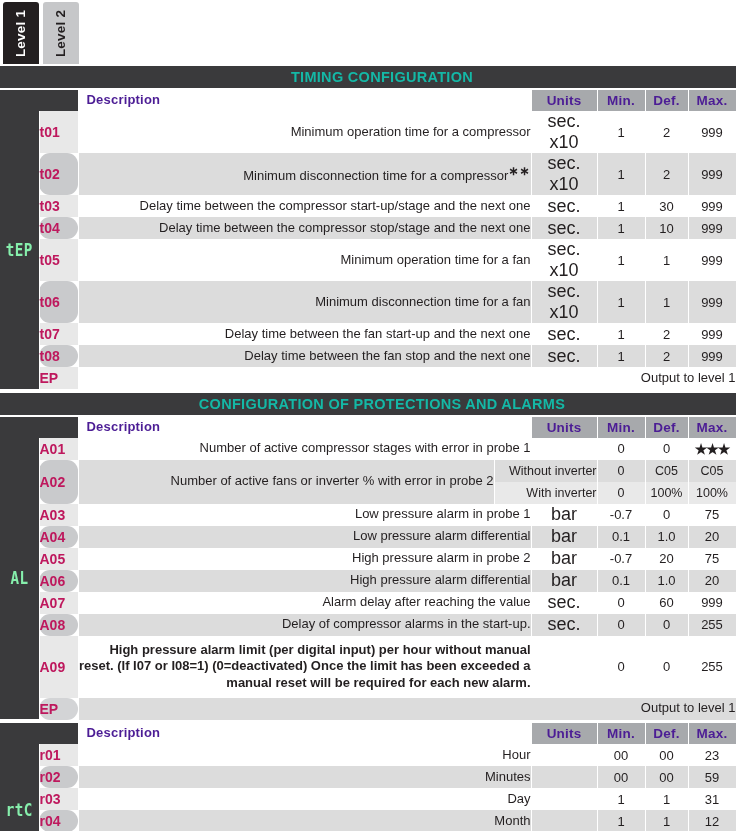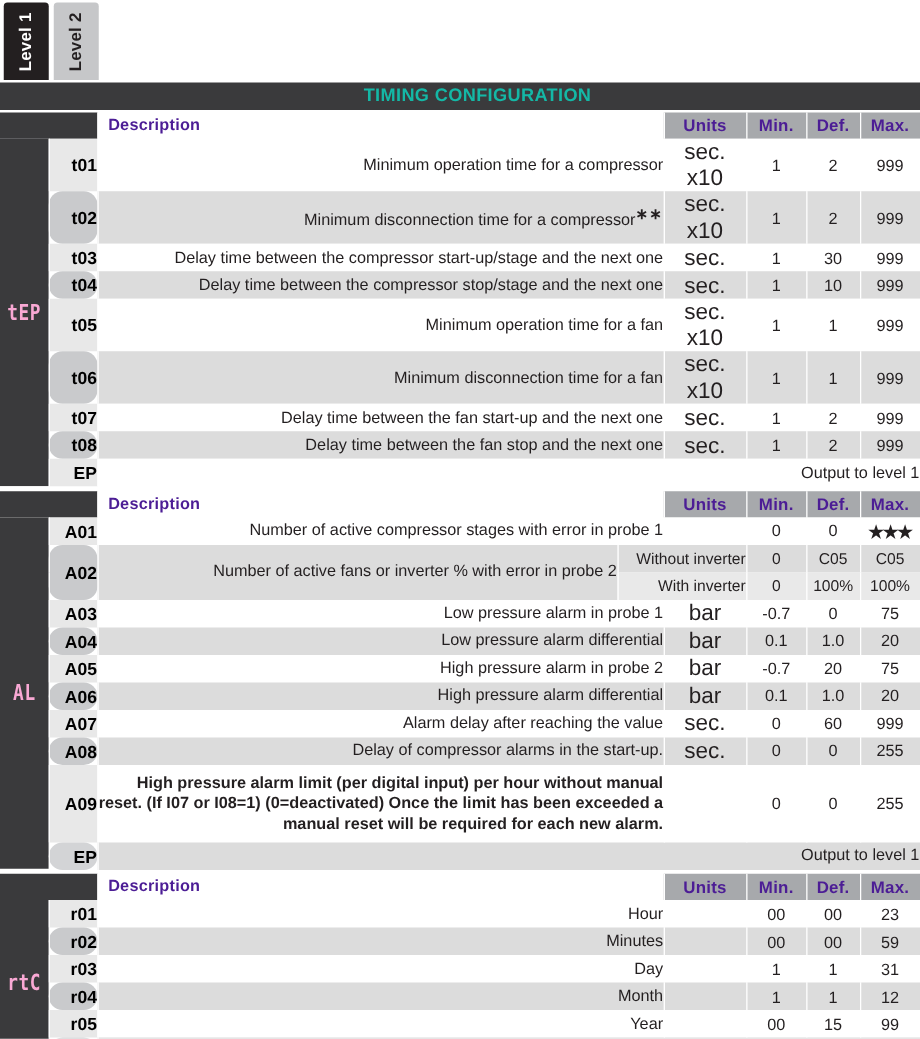--- a/index.html
+++ b/index.html
@@ -109,41 +109,41 @@
     border-right: 1px solid #ffffff;
   }
   .hdr td.desc {
     text-align: left;
     padding-left: 8px;
   }
 
   
   td.group {
     background: #3a3a3c;
-    color: #f9a8d4;
+    color: #86efac;
     text-align: center;
     vertical-align: middle;
     font-family: "DejaVu Sans Mono", monospace;
     font-size: 15px;
     font-weight: bold;
     letter-spacing: 0.5px;
     border-right: 1px solid #ffffff;
     border-bottom: 1px solid #ffffff;
   }
   .seg {
     display: inline-block;
     transform: scaleY(1.18) scaleX(0.95);
   }
 
   
   td.code {
-    text-align: right;
+    text-align: left;
     font-size: 14px;
     font-weight: bold;
-    color: #000000;
+    color: #be185d;
     background: #e8e8e8;
   }
   tr.alt td.code { background: #c9cacc; border-radius: 11px; }
 
   
   td.desc {
     padding-left: 8px;
     padding-right: 6px;
     font-size: 13px;
     line-height: 1.28;
@@ -294,20 +294,129 @@
             </tr>
             <tr class="row alt">
               <td class="code">t08</td>
               <td class="desc" colspan="2"><span>Delay time between the fan stop and the next one</span></td>
               <td class="num units">sec.</td>
               <td class="num">1</td>
               <td class="num">2</td>
               <td class="num">999</td>
             </tr>
             <tr class="row ep">
+              <td class="code">EP</td>
+              <td class="desc" colspan="6">Output to level 1</td>
+            </tr>
+          </tbody>
+        </table>
+        <div class="sp"></div>
+      </div>
+      <div class="section">
+        <div class="band">CONFIGURATION OF PROTECTIONS AND ALARMS</div>
+        <table class="grid">
+          <colgroup>
+            <col class="c-group">
+            <col class="c-code">
+            <col class="c-desc">
+            <col class="c-sub">
+            <col class="c-units">
+            <col class="c-min">
+            <col class="c-def">
+            <col class="c-max">
+          </colgroup>
+          <tbody>
+            <tr class="hdr">
+              <td class="blank-dark" colspan="2"></td>
+              <td class="desc" colspan="2">Description</td>
+              <td>Units</td>
+              <td>Min.</td>
+              <td>Def.</td>
+              <td>Max.</td>
+            </tr>
+            <tr class="row">
+              <td class="group" rowspan="11"><span class="seg">AL</span></td>
+              <td class="code">A01</td>
+              <td class="desc" colspan="2"><span>Number of active compressor stages with error in probe 1</span></td>
+              <td class="num units"></td>
+              <td class="num">0</td>
+              <td class="num">0</td>
+              <td class="num"><span class="stars">★★★</span></td>
+            </tr>
+            <tr class="row alt">
+              <td class="code" rowspan="2">A02</td>
+              <td class="desc" rowspan="2">Number of active fans or inverter % with error in probe 2</td>
+              <td class="subrow" colspan="2">Without inverter</td>
+              <td class="sub-num">0</td>
+              <td class="sub-num">C05</td>
+              <td class="sub-num">C05</td>
+            </tr>
+            <tr class="row">
+              <td class="subrow light" colspan="2">With inverter</td>
+              <td class="sub-num light">0</td>
+              <td class="sub-num light">100%</td>
+              <td class="sub-num light">100%</td>
+            </tr>
+            <tr class="row">
+              <td class="code">A03</td>
+              <td class="desc" colspan="2"><span>Low pressure alarm in probe 1</span></td>
+              <td class="num units">bar</td>
+              <td class="num">-0.7</td>
+              <td class="num">0</td>
+              <td class="num">75</td>
+            </tr>
+            <tr class="row alt">
+              <td class="code">A04</td>
+              <td class="desc" colspan="2"><span>Low pressure alarm differential</span></td>
+              <td class="num units">bar</td>
+              <td class="num">0.1</td>
+              <td class="num">1.0</td>
+              <td class="num">20</td>
+            </tr>
+            <tr class="row">
+              <td class="code">A05</td>
+              <td class="desc" colspan="2"><span>High pressure alarm in probe 2</span></td>
+              <td class="num units">bar</td>
+              <td class="num">-0.7</td>
+              <td class="num">20</td>
+              <td class="num">75</td>
+            </tr>
+            <tr class="row alt">
+              <td class="code">A06</td>
+              <td class="desc" colspan="2"><span>High pressure alarm differential</span></td>
+              <td class="num units">bar</td>
+              <td class="num">0.1</td>
+              <td class="num">1.0</td>
+              <td class="num">20</td>
+            </tr>
+            <tr class="row">
+              <td class="code">A07</td>
+              <td class="desc" colspan="2"><span>Alarm delay after reaching the value</span></td>
+              <td class="num units">sec.</td>
+              <td class="num">0</td>
+              <td class="num">60</td>
+              <td class="num">999</td>
+            </tr>
+            <tr class="row alt">
+              <td class="code">A08</td>
+              <td class="desc" colspan="2"><span>Delay of compressor alarms in the start-up.</span></td>
+              <td class="num units">sec.</td>
+              <td class="num">0</td>
+              <td class="num">0</td>
+              <td class="num">255</td>
+            </tr>
+            <tr class="row">
+              <td class="code">A09</td>
+              <td class="desc" colspan="2" style="height: 62px; font-weight: bold;"><span>High pressure alarm limit (per digital input) per hour without manual reset. (If I07 or I08=1) (0=deactivated) Once the limit has been exceeded a manual reset will be required for each new alarm.</span></td>
+              <td class="num units"></td>
+              <td class="num">0</td>
+              <td class="num">0</td>
+              <td class="num">255</td>
+            </tr>
+            <tr class="row ep alt">
               <td class="code">EP</td>
               <td class="desc" colspan="6">Output to level 1</td>
             </tr>
           </tbody>
         </table>
         <div class="sp"></div>
       </div>
       <div class="section">
         <table class="grid">
           <colgroup>
@@ -323,128 +432,20 @@
           <tbody>
             <tr class="hdr">
               <td class="blank-dark" colspan="2"></td>
               <td class="desc" colspan="2">Description</td>
               <td>Units</td>
               <td>Min.</td>
               <td>Def.</td>
               <td>Max.</td>
             </tr>
             <tr class="row">
-              <td class="group" rowspan="11"><span class="seg">AL</span></td>
-              <td class="code">A01</td>
-              <td class="desc" colspan="2"><span>Number of active compressor stages with error in probe 1</span></td>
-              <td class="num units"></td>
-              <td class="num">0</td>
-              <td class="num">0</td>
-              <td class="num"><span class="stars">★★★</span></td>
-            </tr>
-            <tr class="row alt">
-              <td class="code" rowspan="2">A02</td>
-              <td class="desc" rowspan="2">Number of active fans or inverter % with error in probe 2</td>
-              <td class="subrow" colspan="2">Without inverter</td>
-              <td class="sub-num">0</td>
-              <td class="sub-num">C05</td>
-              <td class="sub-num">C05</td>
-            </tr>
-            <tr class="row">
-              <td class="subrow light" colspan="2">With inverter</td>
-              <td class="sub-num light">0</td>
-              <td class="sub-num light">100%</td>
-              <td class="sub-num light">100%</td>
-            </tr>
-            <tr class="row">
-              <td class="code">A03</td>
-              <td class="desc" colspan="2"><span>Low pressure alarm in probe 1</span></td>
-              <td class="num units">bar</td>
-              <td class="num">-0.7</td>
-              <td class="num">0</td>
-              <td class="num">75</td>
-            </tr>
-            <tr class="row alt">
-              <td class="code">A04</td>
-              <td class="desc" colspan="2"><span>Low pressure alarm differential</span></td>
-              <td class="num units">bar</td>
-              <td class="num">0.1</td>
-              <td class="num">1.0</td>
-              <td class="num">20</td>
-            </tr>
-            <tr class="row">
-              <td class="code">A05</td>
-              <td class="desc" colspan="2"><span>High pressure alarm in probe 2</span></td>
-              <td class="num units">bar</td>
-              <td class="num">-0.7</td>
-              <td class="num">20</td>
-              <td class="num">75</td>
-            </tr>
-            <tr class="row alt">
-              <td class="code">A06</td>
-              <td class="desc" colspan="2"><span>High pressure alarm differential</span></td>
-              <td class="num units">bar</td>
-              <td class="num">0.1</td>
-              <td class="num">1.0</td>
-              <td class="num">20</td>
-            </tr>
-            <tr class="row">
-              <td class="code">A07</td>
-              <td class="desc" colspan="2"><span>Alarm delay after reaching the value</span></td>
-              <td class="num units">sec.</td>
-              <td class="num">0</td>
-              <td class="num">60</td>
-              <td class="num">999</td>
-            </tr>
-            <tr class="row alt">
-              <td class="code">A08</td>
-              <td class="desc" colspan="2"><span>Delay of compressor alarms in the start-up.</span></td>
-              <td class="num units">sec.</td>
-              <td class="num">0</td>
-              <td class="num">0</td>
-              <td class="num">255</td>
-            </tr>
-            <tr class="row">
-              <td class="code">A09</td>
-              <td class="desc" colspan="2" style="height: 62px; font-weight: bold;"><span>High pressure alarm limit (per digital input) per hour without manual reset. (If I07 or I08=1) (0=deactivated) Once the limit has been exceeded a manual reset will be required for each new alarm.</span></td>
-              <td class="num units"></td>
-              <td class="num">0</td>
-              <td class="num">0</td>
-              <td class="num">255</td>
-            </tr>
-            <tr class="row ep alt">
-              <td class="code">EP</td>
-              <td class="desc" colspan="6">Output to level 1</td>
-            </tr>
-          </tbody>
-        </table>
-        <div class="sp"></div>
-      </div>
-      <div class="section">
-        <table class="grid">
-          <colgroup>
-            <col class="c-group">
-            <col class="c-code">
-            <col class="c-desc">
-            <col class="c-sub">
-            <col class="c-units">
-            <col class="c-min">
-            <col class="c-def">
-            <col class="c-max">
-          </colgroup>
-          <tbody>
-            <tr class="hdr">
-              <td class="blank-dark" colspan="2"></td>
-              <td class="desc" colspan="2">Description</td>
-              <td>Units</td>
-              <td>Min.</td>
-              <td>Def.</td>
-              <td>Max.</td>
-            </tr>
-            <tr class="row">
               <td class="group" rowspan="6"><span class="seg">rtC</span></td>
               <td class="code">r01</td>
               <td class="desc" colspan="2"><span>Hour</span></td>
               <td class="num units"></td>
               <td class="num">00</td>
               <td class="num">00</td>
               <td class="num">23</td>
             </tr>
             <tr class="row alt">
               <td class="code">r02</td>

